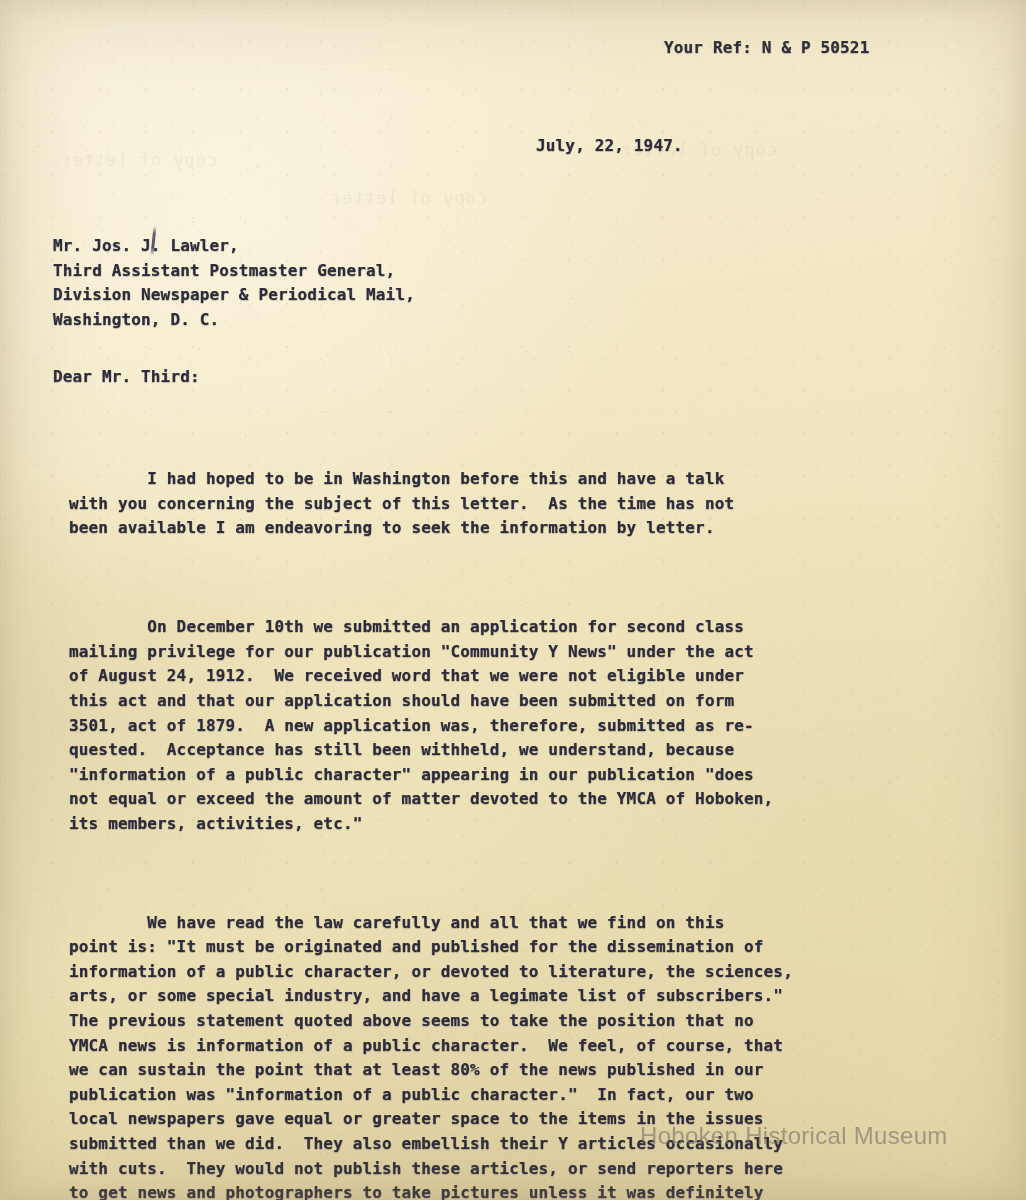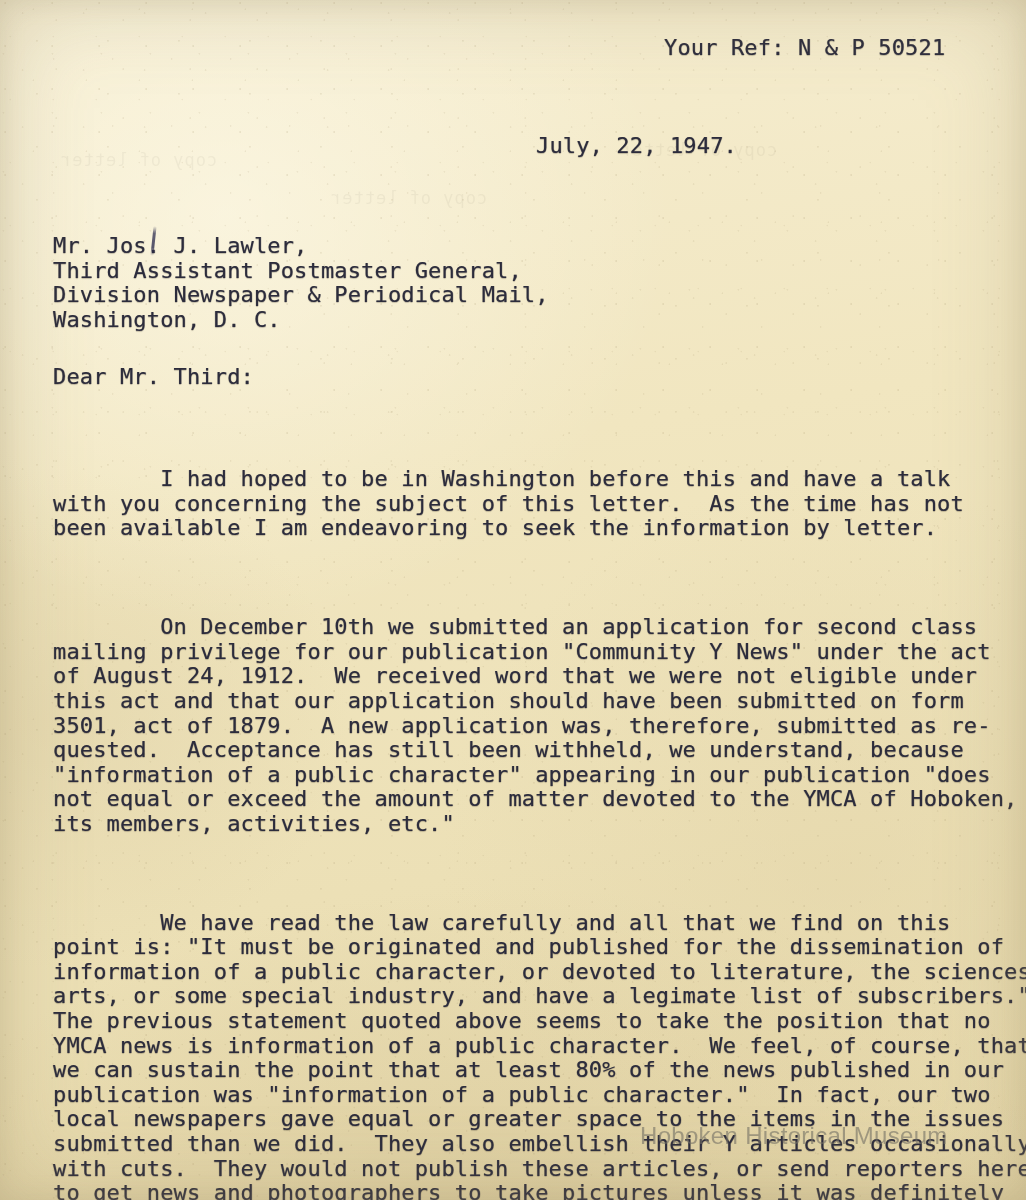--- a/index.html
+++ b/index.html
@@ -50,37 +50,38 @@
     color: #4b4334;
     font-family: "DejaVu Sans Mono", "Liberation Mono", monospace;
     font-size: 17px;
     letter-spacing: 1px;
     transform: scaleX(-1);
   }
 
   .ink {
     position: absolute;
     color: #2c2c3c;
-    font-size: 22px;
+    font-size: 16px;
     line-height: 24.6px;
     letter-spacing: 0.15px;
     white-space: pre;
     text-shadow:
       0.5px 0 0 rgba(44,44,60,0.30),
       -0.4px 0.3px 0 rgba(44,44,60,0.22),
       0 0.6px 0.7px rgba(60,55,45,0.28);
+    font-weight: bold;
   }
 
   #ref-line   { left: 664px; top: 36px; }
   #date-line  { left: 536px; top: 134px; }
   #addr-block { left: 53px;  top: 234px; }
   #salutation { left: 53px;  top: 365px; }
   #body-block { left: 53px;  top: 418px; }
 
-  .para { margin: 0 0 25px 0; white-space: pre; }
+  .para { margin: 0 0 25px 16px; white-space: pre; }
   .para:last-child { margin-bottom: 0; }
 
   
   .pen-stroke {
     position: absolute;
     left: 152px;
     top: 226px;
     width: 3px;
     height: 30px;
     background: linear-gradient(to bottom, rgba(40,40,75,0.0) 0%, rgba(40,40,75,0.72) 25%, rgba(40,40,75,0.78) 72%, rgba(40,40,75,0.0) 100%);

